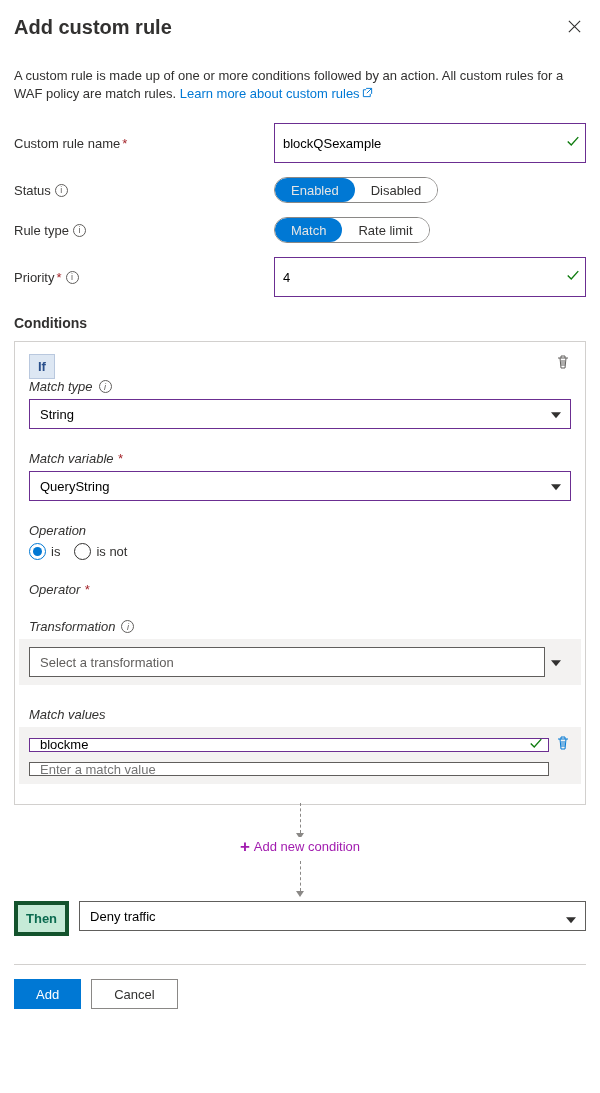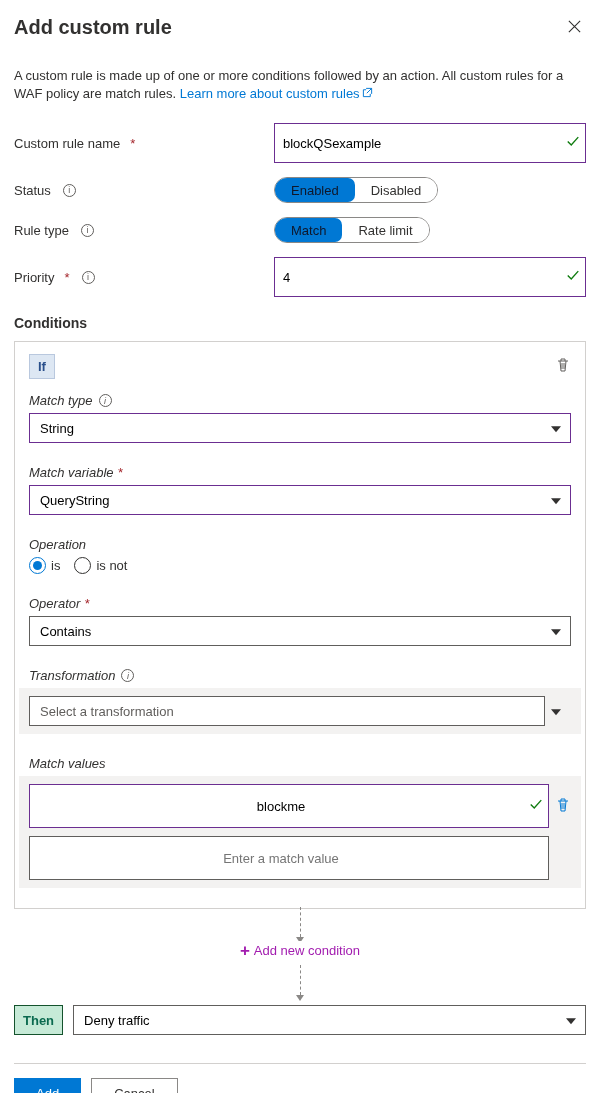--- a/index.html
+++ b/index.html
@@ -11,21 +11,21 @@
       padding: 16px 14px;
       background: #fff;
     }
     .header { display: flex; justify-content: space-between; align-items: center; margin-bottom: 28px; }
     .title { font-size: 20px; font-weight: 600; }
     .close-x { cursor: pointer; font-size: 15px; padding: 2px 4px; color:#323130; }
     .intro { font-size: 13px; color: #323130; margin-bottom: 20px; line-height: 1.4; }
     .link { color: #0078d4; cursor: pointer; }
     .ext-icon { display:inline-block; margin-left:2px; color:#0078d4; }
     .form-row { display: flex; align-items: center; margin-bottom: 14px; }
-    .form-label { width: 260px; font-size: 13px; display:flex; align-items:center; gap:8px; }
+    .form-label { width: 260px; font-size: 13px; display:flex; align-items:center; gap:0; }
     .req { color: #a4262c; margin-left: 2px; }
     .info-icon {
       display:inline-flex; align-items:center; justify-content:center;
       width:13px; height:13px; border:1px solid #605e5c; border-radius:50%;
       font-size:9px; color:#605e5c; margin-left:4px; cursor:pointer;
     }
     .text-input {
       flex: 1 1 auto;
       border: 1px solid #605e5c; height: 40px;
       padding: 0 26px 0 8px; font-size: 13px; font-family:inherit;
@@ -36,24 +36,24 @@
     .checkmark {
       position:absolute; right:6px; top:50%; transform:translateY(-50%);
       color:#107c10; font-size:14px;
     }
     .pill-group {
       display:inline-flex; border:1px solid #8a8886; border-radius:14px; overflow:hidden; height:26px;
     }
     .pill {
       padding: 0 16px; font-size:13px; display:flex; align-items:center; cursor:pointer; background:#fff;
     }
-    .pill.active { background:#0078d4; color:#0f172a; border-radius:7px; }
+    .pill.active { background:#0078d4; color:#e5e5e5; border-radius:12px; }
     .section-header { font-weight:600; font-size:14px; margin: 18px 0 10px 0; }
     .conditions-box { border:1px solid #d2d0ce; padding: 12px 14px 16px 14px; position:relative; }
-    .if-row { display:flex; justify-content:space-between; align-items:center; margin-bottom:14px; }
+    .if-row { display:flex; justify-content:space-between; align-items:flex-start; }
     .if-badge {
       background:#dde7f3; border:1px solid #b9c8de; color:#2a4f8b; font-weight:600;
       padding:4px 8px; font-size:13px;
     }
     .trash-icon { cursor:pointer; color:#605e5c; }
     .field-block { margin-bottom: 22px; }
     .field-label { font-size:13px; margin-bottom:5px; display:flex; align-items:center; gap:2px;font-style:italic; }
     .select {
       width:100%; height:30px; border:1px solid #605e5c; background:#fff;
       padding: 0 28px 0 10px; font-size:13px; font-family:inherit;
@@ -73,38 +73,38 @@
       display:flex; align-items:center; justify-content:center;
     }
     .radio-circle.checked { border-color:#0078d4; }
     .radio-circle.checked::after {
       content:""; width:9px; height:9px; background:#0078d4; border-radius:50%;
     }
     .gray-band { background:#f3f2f1; padding:8px 10px; margin: 0 -10px; }
     .gray-band .select-wrap { padding-right: 26px; }
     .match-value-row { display:flex; align-items:center; gap:6px; padding-right:0; }
     .match-value-row .input-wrap { flex:1; }
-    .mv-input { width:100%; border:1px solid #605e5c; height:44px; padding:0 26px 0 10px; font-size:13px; font-family:inherit;text-align:center; }
+    .mv-input { width:100%; border:1px solid #605e5c; height:14px; padding:0 26px 0 10px; font-size:13px; font-family:inherit; }
     .mv-input.validated { border-color:#6b2e91; }
     .mv-delete { color:#0078d4; cursor:pointer; }
     .connector { text-align:center; position:relative; height:34px; }
     .connector::before {
       content:""; position:absolute; left:50%; top:-2px; height:30px;
       border-left:1px dashed #8a8886;
     }
     .connector .arrow-down {
       position:absolute; left:50%; bottom:0px; transform:translateX(-50%);
       border-left:4px solid transparent; border-right:4px solid transparent; border-top:6px solid #8a8886;
     }
     .add-condition { text-align:center; margin: -22px 0 6px 0; position:relative; z-index:2; background:#fff; display:inline-block; left:50%; transform:translateX(-50%); padding:0 6px;}
     .add-condition span { color:#a21caf; cursor:pointer; }
     .plus { color:#0078d4; font-weight:700; font-size:17px; margin-right:4px; vertical-align:-1px; }
     .then-row { display:flex; align-items:stretch; gap:10px; margin-top:4px; }
     .then-badge {
-      background:#c6ead7; border:1px solid #14532d; color:#0b6a4f; font-weight:600;
+      background:#c6ead7; border:4px solid #14532d; color:#0b6a4f; font-weight:600;
       padding:6px 8px; font-size:13px; display:flex; align-items:center;
     }
     .then-row .select-wrap { flex:1; }
     .footer { border-top:1px solid #d2d0ce; margin-top:28px; padding-top:14px; display:flex; gap:10px; }
     .btn { height:30px; padding:0 22px; font-size:13px; cursor:pointer; font-family:inherit; }
     .btn-primary { background:#0078d4; color:#fff; border:none; }
     .btn-secondary { background:#fff; color:#323130; border:1px solid #8a8886; }
     .svg-icon { width:15px; height:15px; }
   </style>
 </head>
@@ -228,23 +228,20 @@
         <span class="radio-circle"></span>
         <span>is not</span>
       </div>
     </div>
   </div>
 
   <div class="field-block">
     <div class="field-label">
       <span>Operator</span>
         <span class="req">*</span>
-    </div>
-    <div class="select-wrap">
-      <input class="select" readonly="" value="Contains" style="">
     </div>
   </div>
 
   <div class="field-block">
     <div class="field-label">
       <span>Transformation</span>
       <span class="info-icon">i</span>
     </div>
     <div class="gray-band">
       <div class="select-wrap">

